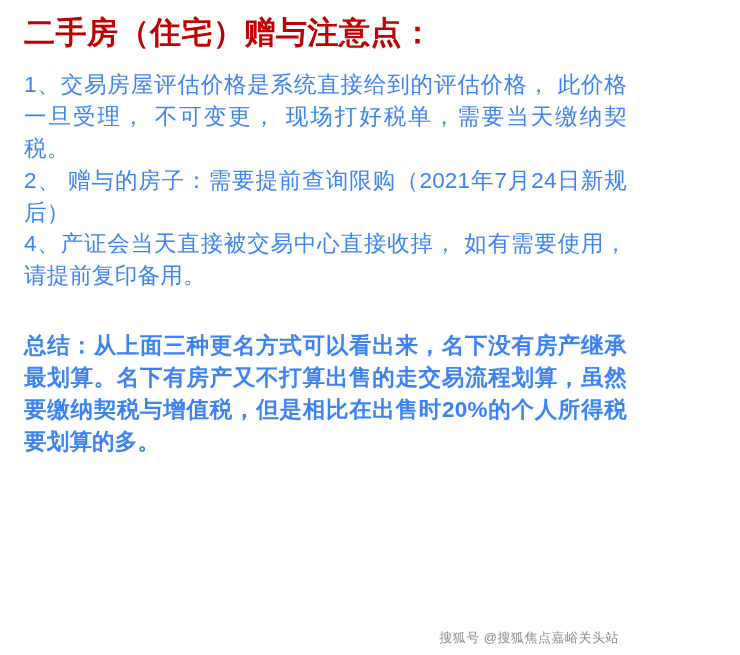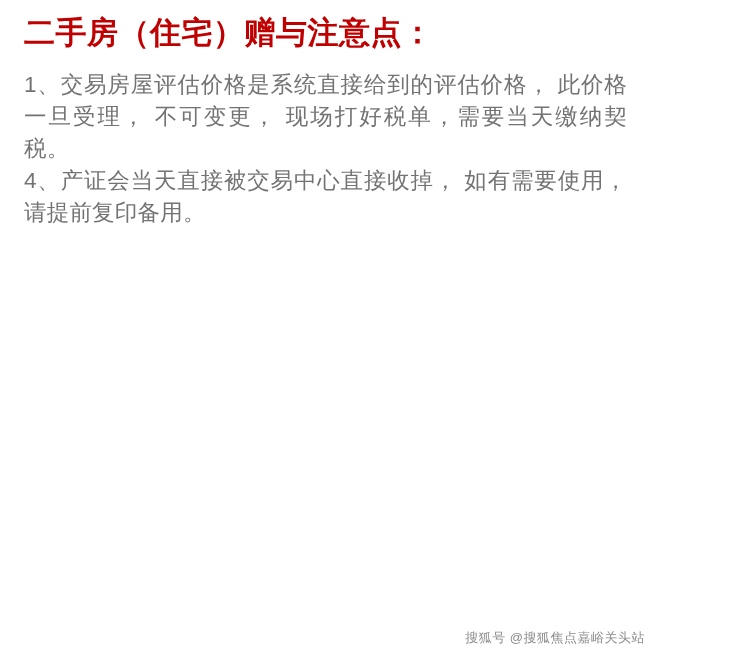--- a/index.html
+++ b/index.html
@@ -24,65 +24,67 @@
   .doc-title {
     color: #c00000;
     font-size: 31px;
     font-weight: bold;
     letter-spacing: 0.5px;
     line-height: 1.25;
     margin: 0 0 16px 0;
     white-space: nowrap;
   }
   .body-block {
-    color: #737373;
+    color: #3b82f6;
     font-size: 22.5px;
     line-height: 1.42;
     letter-spacing: 0.2px;
     margin: 0;
     text-align: justify;
     font-weight: 500;
   }
   .para {
     margin: 0;
     padding: 0;
   }
   .gap-small { height: 18px; }
   .gap-med { height: 20px; }
   .summary {
     font-weight: bold;
   }
   .watermark {
     position: absolute;
-    right: 0;
+    right: 26px;
     bottom: 8px;
     color: #8c8c8c;
     font-size: 13px;
     letter-spacing: 0.5px;
     white-space: nowrap;
   }
 </style>
 </head>
 <body>
 
 <div class="page">
 
   <h1 class="doc-title">二手房（住宅）赠与注意点：</h1>
 
   <div class="body-block">
 
     <p class="para">1、交易房屋评估价格是系统直接给到的评估价格， 此价格一旦受理， 不可变更， 现场打好税单，需要当天缴纳契税。</p>
 
+    <p class="para">2、 赠与的房子：需要提前查询限购（2021年7月24日新规后）</p>
 
 
     <p class="para">4、产证会当天直接被交易中心直接收掉， 如有需要使用，请提前复印备用。</p>
 
     <div class="gap-small"></div>
 
 
     <div class="gap-med"></div>
 
+    <p class="para summary">总结：从上面三种更名方式可以看出来，名下没有房产继承最划算。名下有房产又不打算出售的走交易流程划算，虽然要缴纳契税与增值税，但是相比在出售时20%的个人所得税要划算的多。</p>
 
   </div>
 
   <div class="watermark">搜狐号 @搜狐焦点嘉峪关头站</div>
 
 </div>
 
 </body></html>

